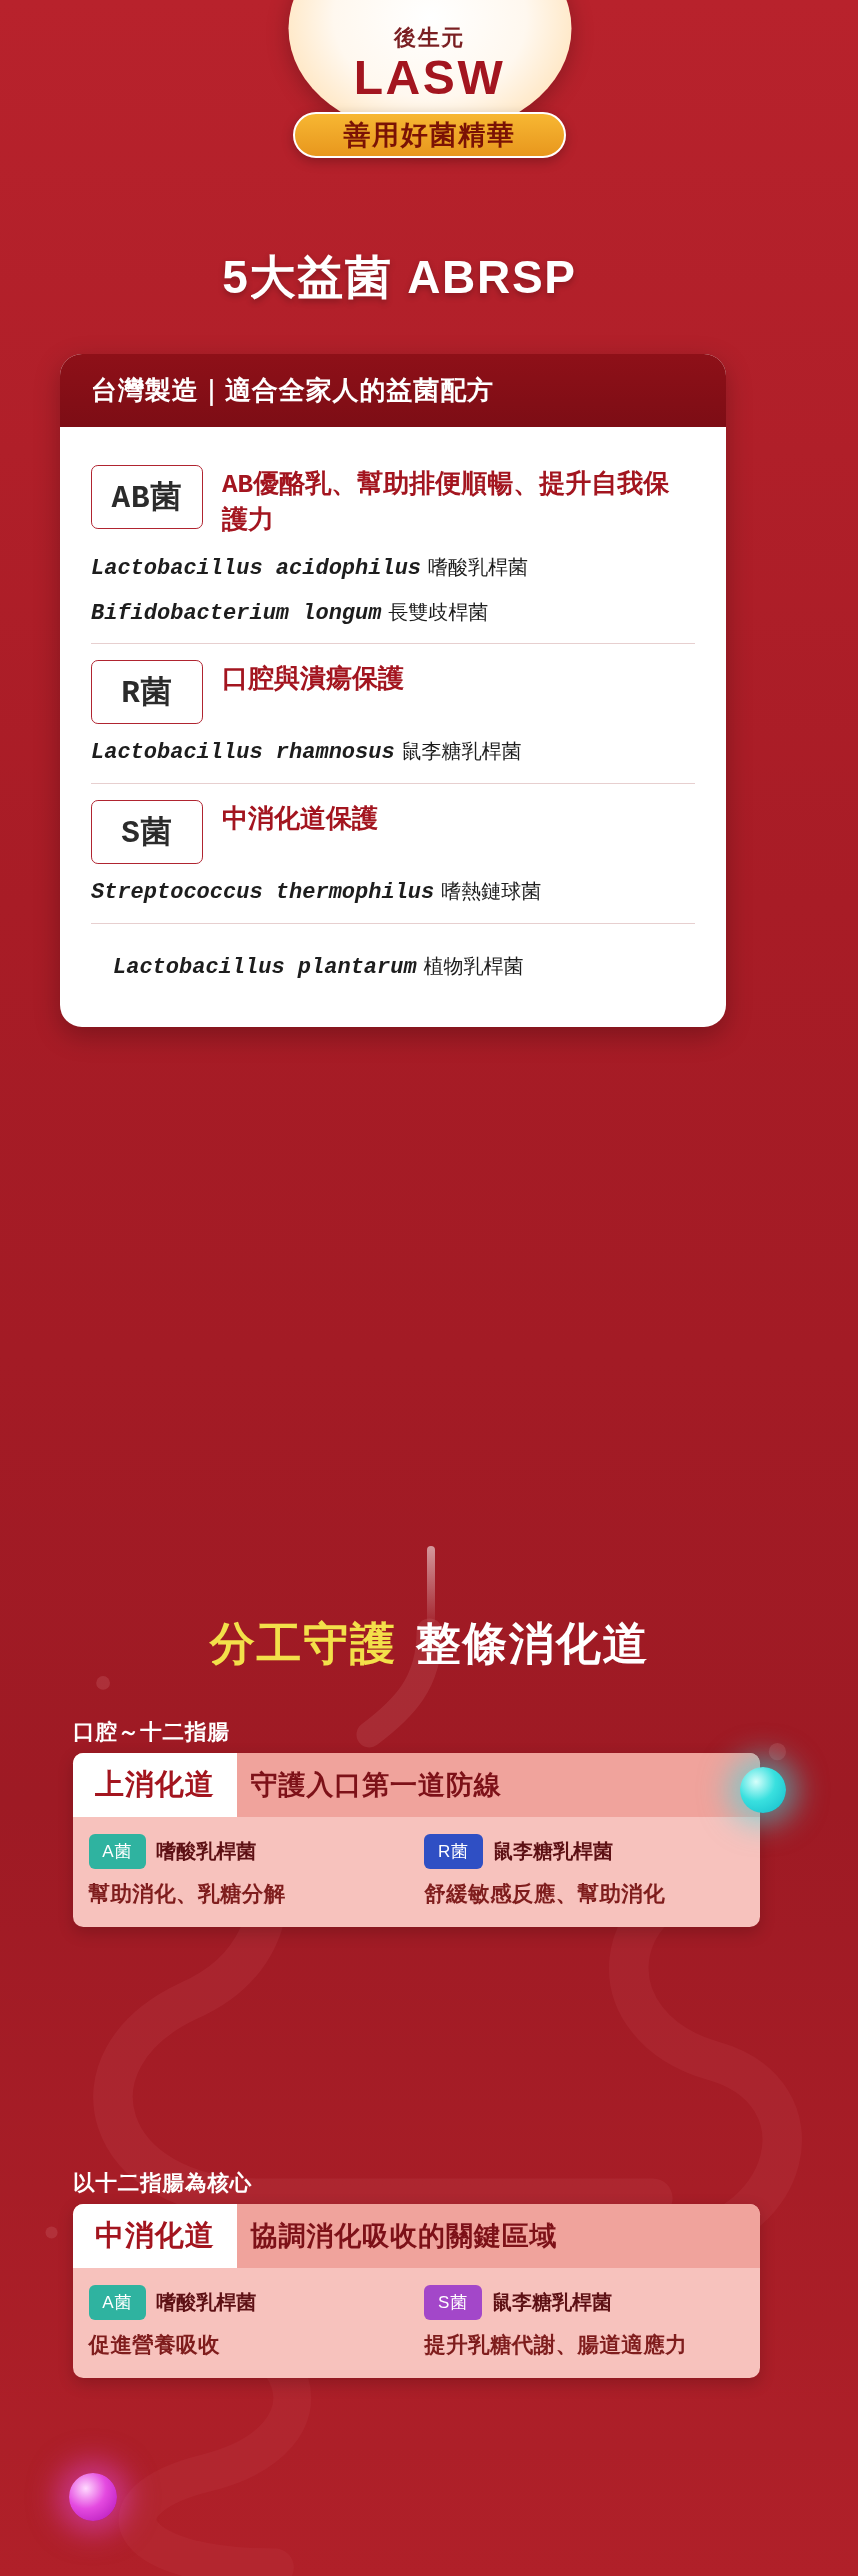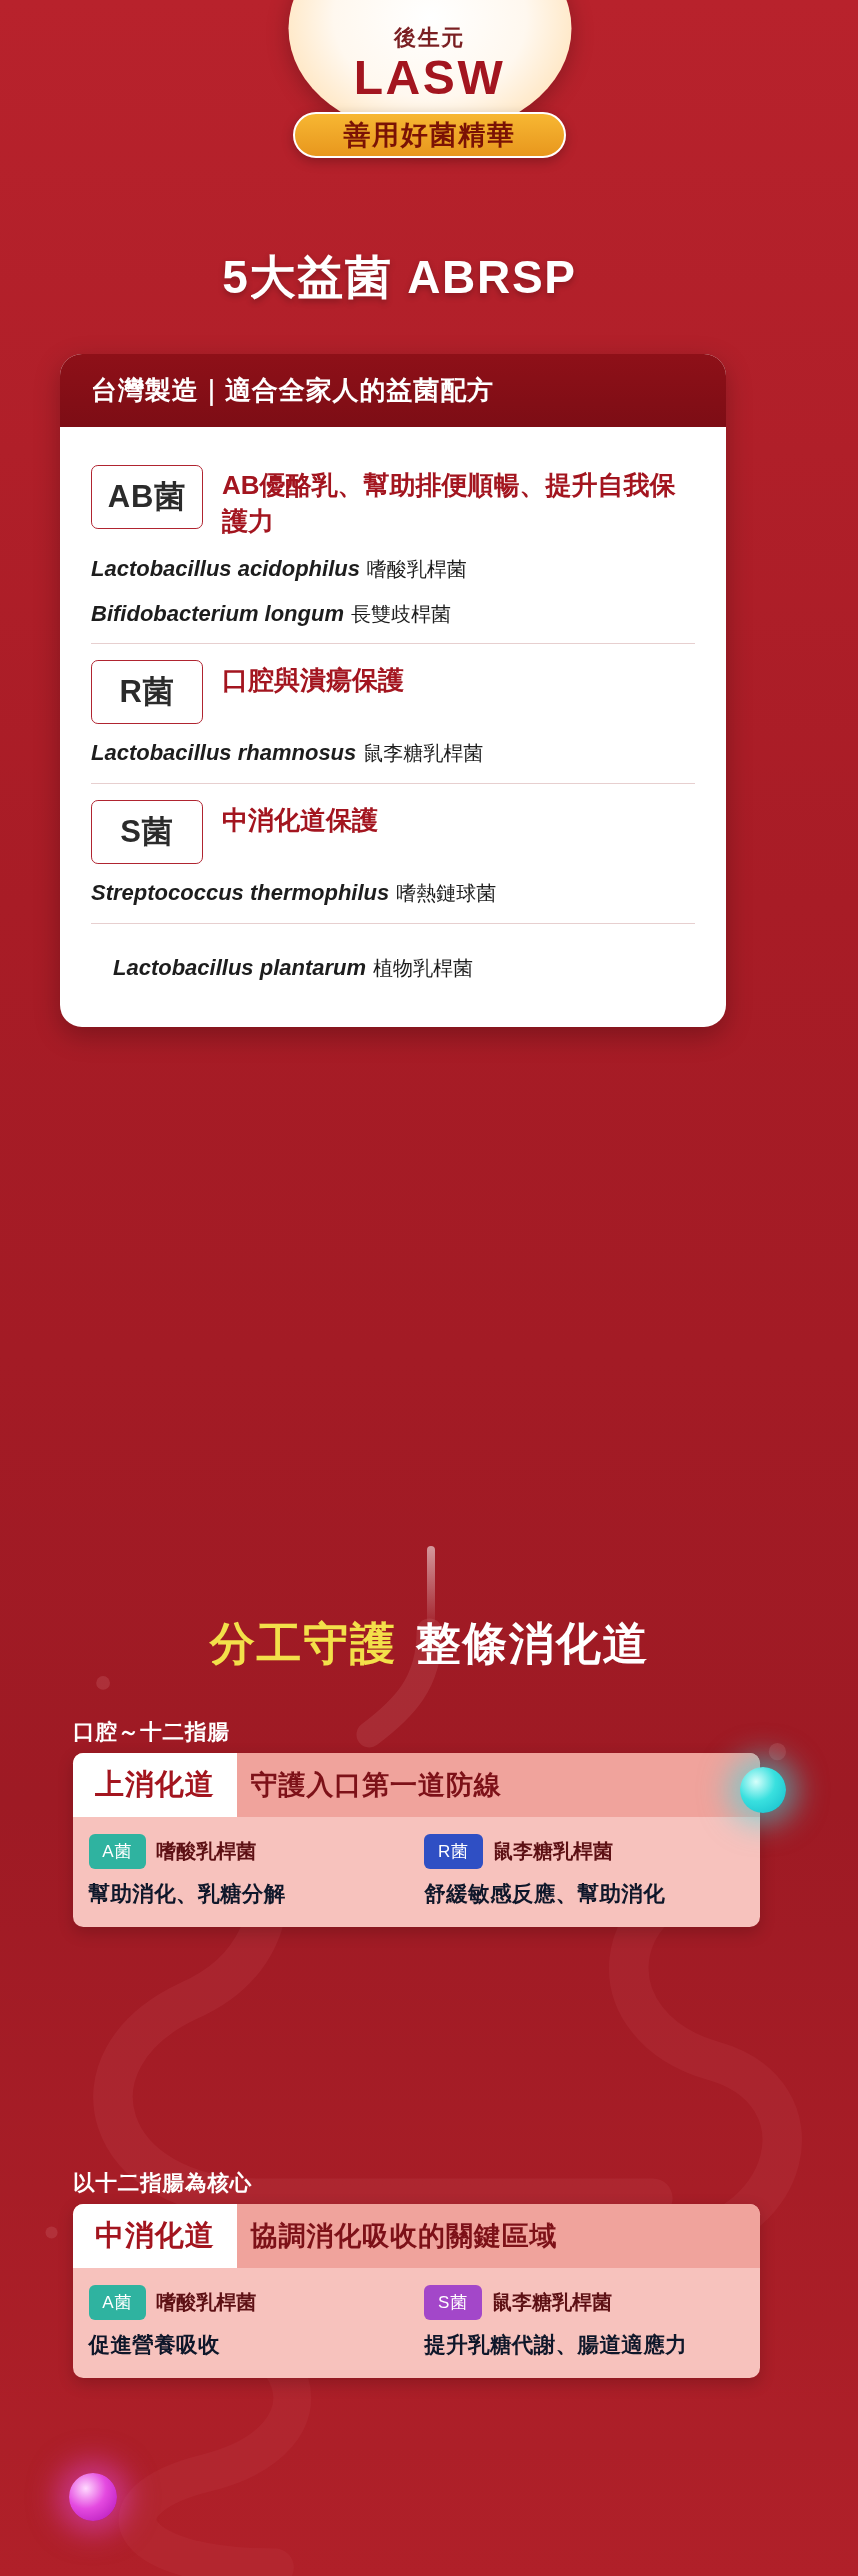--- a/index.html
+++ b/index.html
@@ -103,21 +103,21 @@
     overflow: hidden;
   }
   .card-header {
     background: linear-gradient(180deg, #8e1018 0%, #7d0d15 100%);
     color: #ffffff;
     font-size: 26px;
     font-weight: bold;
     letter-spacing: 0.9px;
     padding: 19px 0 19px 31px;
   }
-  .card-body { padding: 22px 31px 29px 31px; }
+  .card-body { padding: 22px 31px 29px 31px; font-family: Liberation Mono, monospace; }
 
   .strain-block { padding: 15.5px 0 13.7px 0; }
   .strain-block + .strain-block { border-top: 0.9px solid #e7cfcf; }
   .strain-top { display: flex; align-items: flex-start; gap: 19px; }
   .strain-tag {
     flex: 0 0 auto;
     min-width: 112px;
     border: 1.7px solid #b02430;
     border-radius: 6.9px;
     color: #2b2b2b;
@@ -232,21 +232,21 @@
   .chip.teal  { background: #2fb3a0; }
   .chip.blue  { background: #2f4fc4; }
   .chip.purple{ background: #a347c9; }
   .chip-name {
     color: #5d1014;
     font-size: 20px;
     font-weight: bold;
   }
   .chip-note {
     margin-top: 10.3px;
-    color: #0f172a;
+    color: #7f1d1d;
     font-size: 21.5px;
     font-weight: bold;
     letter-spacing: 0.4px;
   }
 
   
   .dot {
     position: absolute;
     border-radius: 50%;
   }

